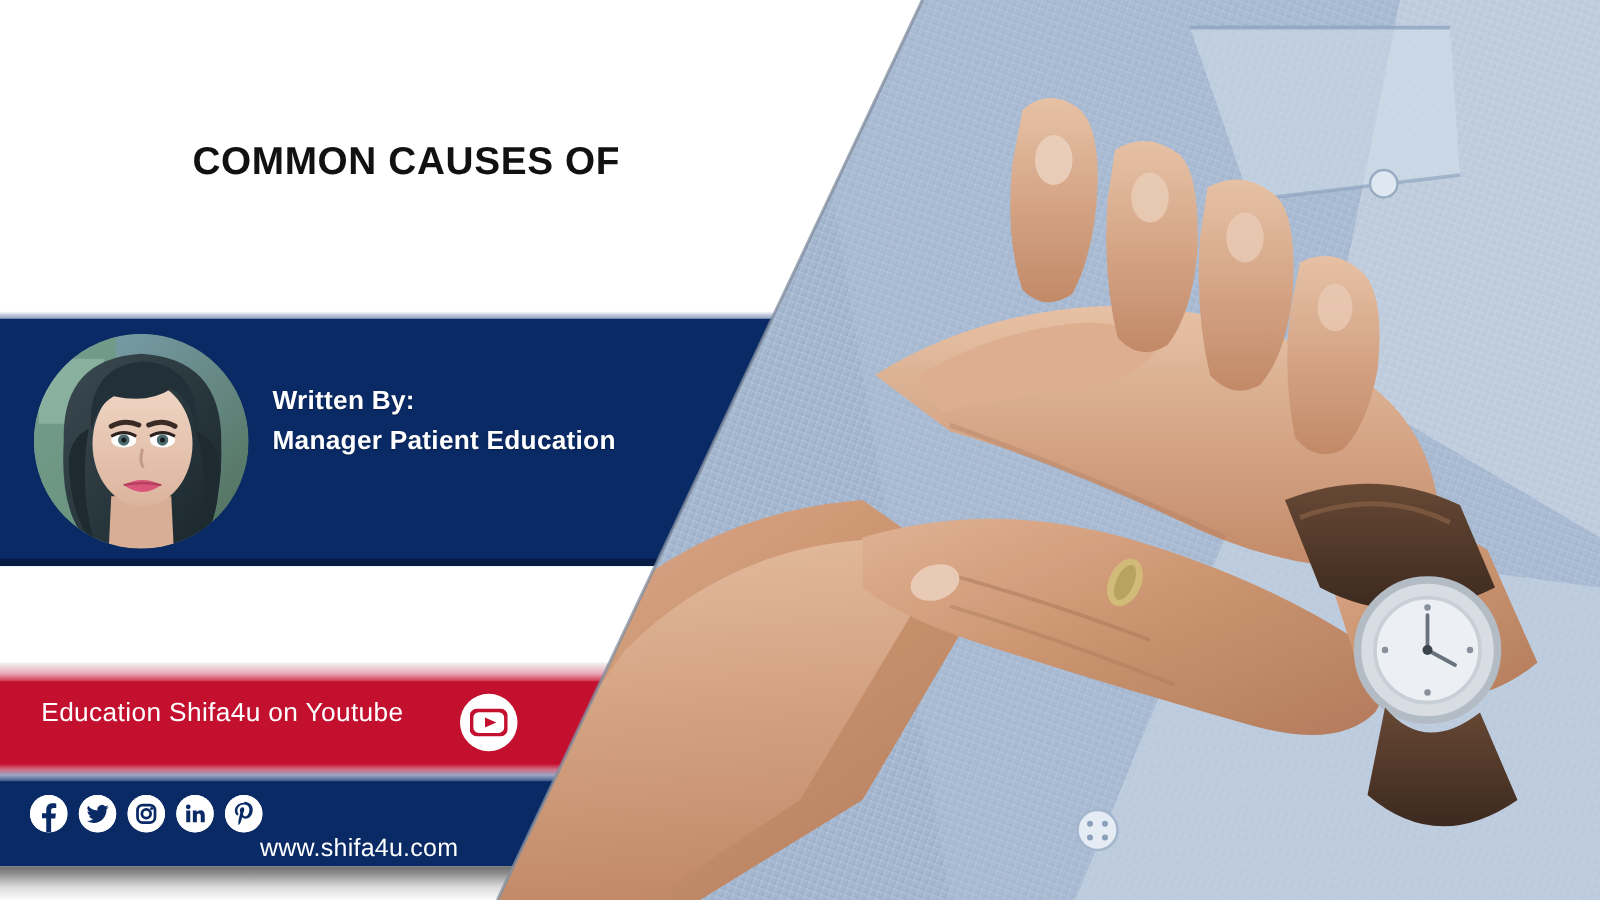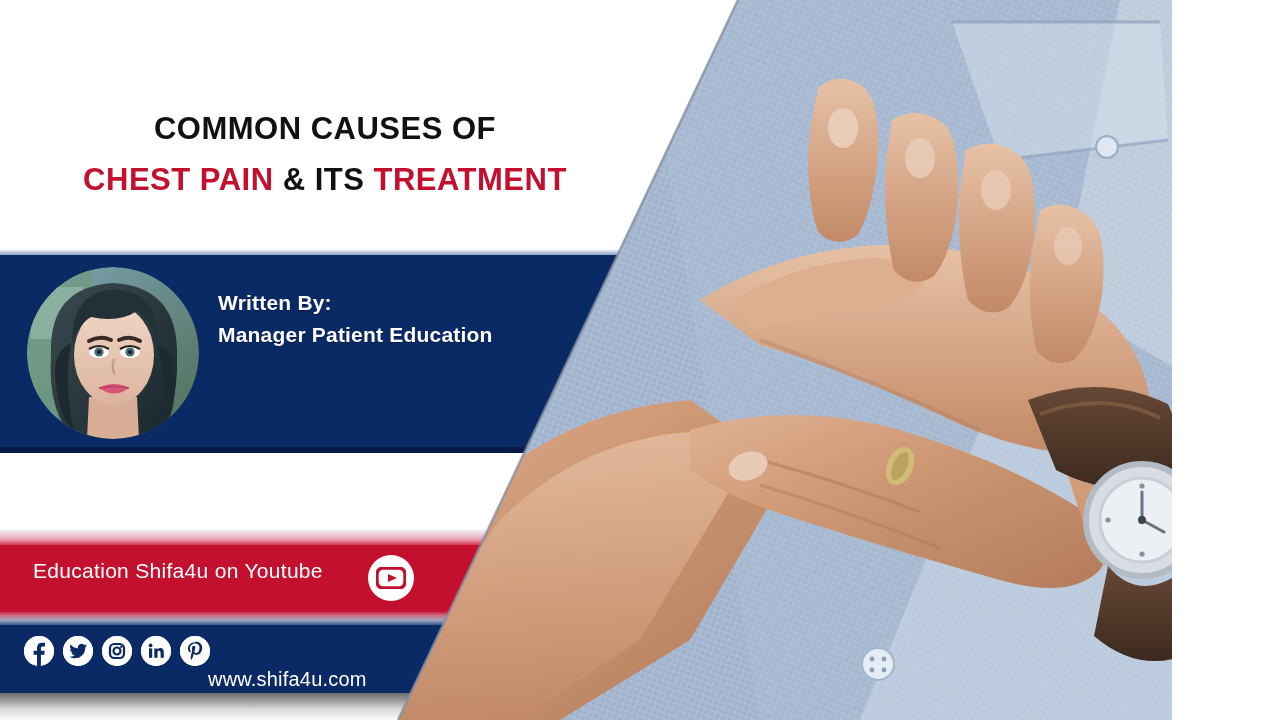--- a/index.html
+++ b/index.html
@@ -1,18 +1,18 @@
 <!DOCTYPE html>
 <html><head>
 <meta charset="utf-8">
 <style>
   html,body{margin:0;padding:0;background:#fff;}
   body{width:1280px;height:720px;overflow:hidden;font-family:"Liberation Sans",sans-serif;}
 
-  #stage{position:relative;width:1172px;height:720px;overflow:hidden;background:#6d28d9;}
+  #stage{position:relative;width:1280px;height:720px;overflow:hidden;background:#6d28d9;}
 
   
   #left-panel{position:absolute;left:0;top:0;width:1280px;height:720px;overflow:hidden;
     
     clip-path:polygon(0 0, 738px 0, 398px 720px, 0 720px);
     background:#ffffff;z-index:3;}
 
   
   #title-block{position:absolute;left:0;top:108px;width:650px;text-align:center;}
   .title-line1{font-size:31px;font-weight:700;letter-spacing:.5px;color:#111111;
@@ -24,21 +24,21 @@
   
   #author-band{position:absolute;left:0;top:255px;width:620px;height:197px;background:#0a2a66;}
   #author-band-top{position:absolute;left:0;top:249px;width:620px;height:7px;
     background:linear-gradient(to bottom,#ffffff 0%,#aab6cf 60%,#8d9dc0 100%);}
   #author-band-bottom{position:absolute;left:0;top:447px;width:620px;height:6px;background:#061c45;}
 
   #avatar{position:absolute;left:27px;top:267px;width:172px;height:172px;border-radius:50%;
     overflow:hidden;background:#14365f;}
   #avatar svg{display:block;width:172px;height:172px;}
 
-  #author-text{position:absolute;left:218px;top:287px;color:#ffffff;}
+  #author-text{position:absolute;left:218px;top:305px;color:#ffffff;}
   .author-line{font-size:21px;font-weight:600;line-height:32px;letter-spacing:.2px;
     text-shadow:0 1px 1px rgba(0,0,0,.35);}
 
   
   #logo-area{position:absolute;left:0;top:453px;width:620px;height:90px;background:#ffffff;}
   #logo{position:absolute;left:96px;top:463px;width:240px;height:70px;}
 
   
   #subscribe-bar{position:absolute;left:0;top:545px;width:620px;height:67px;background:#c4102f;}
   #subscribe-top2{position:absolute;left:0;top:530px;width:620px;height:16px;
@@ -184,21 +184,20 @@
       <ellipse cx="900" cy="466" rx="7" ry="15" fill="#c1a85f" transform="rotate(24 900 466)"></ellipse>
 
       <rect x="0" y="0" width="1280" height="720" fill="#0a2a66" opacity="0.03"></rect>
     </svg>
   </div>
 
   <div id="left-panel">
 
     <div id="title-block">
       <div class="title-line1">COMMON CAUSES OF</div>
-      <div class="title-line2"><span class="hl">CHEST PAIN</span><span> &amp; ITS </span><span class="hl">TREATMENT</span></div>
     </div>
 
     <div id="author-band-top"></div>
     <div id="author-band"></div>
     <div id="author-band-bottom"></div>
 
     <div id="avatar">
       <svg viewBox="0 0 172 172" aria-hidden="true">
         <defs>
           <clipPath id="avClip">

